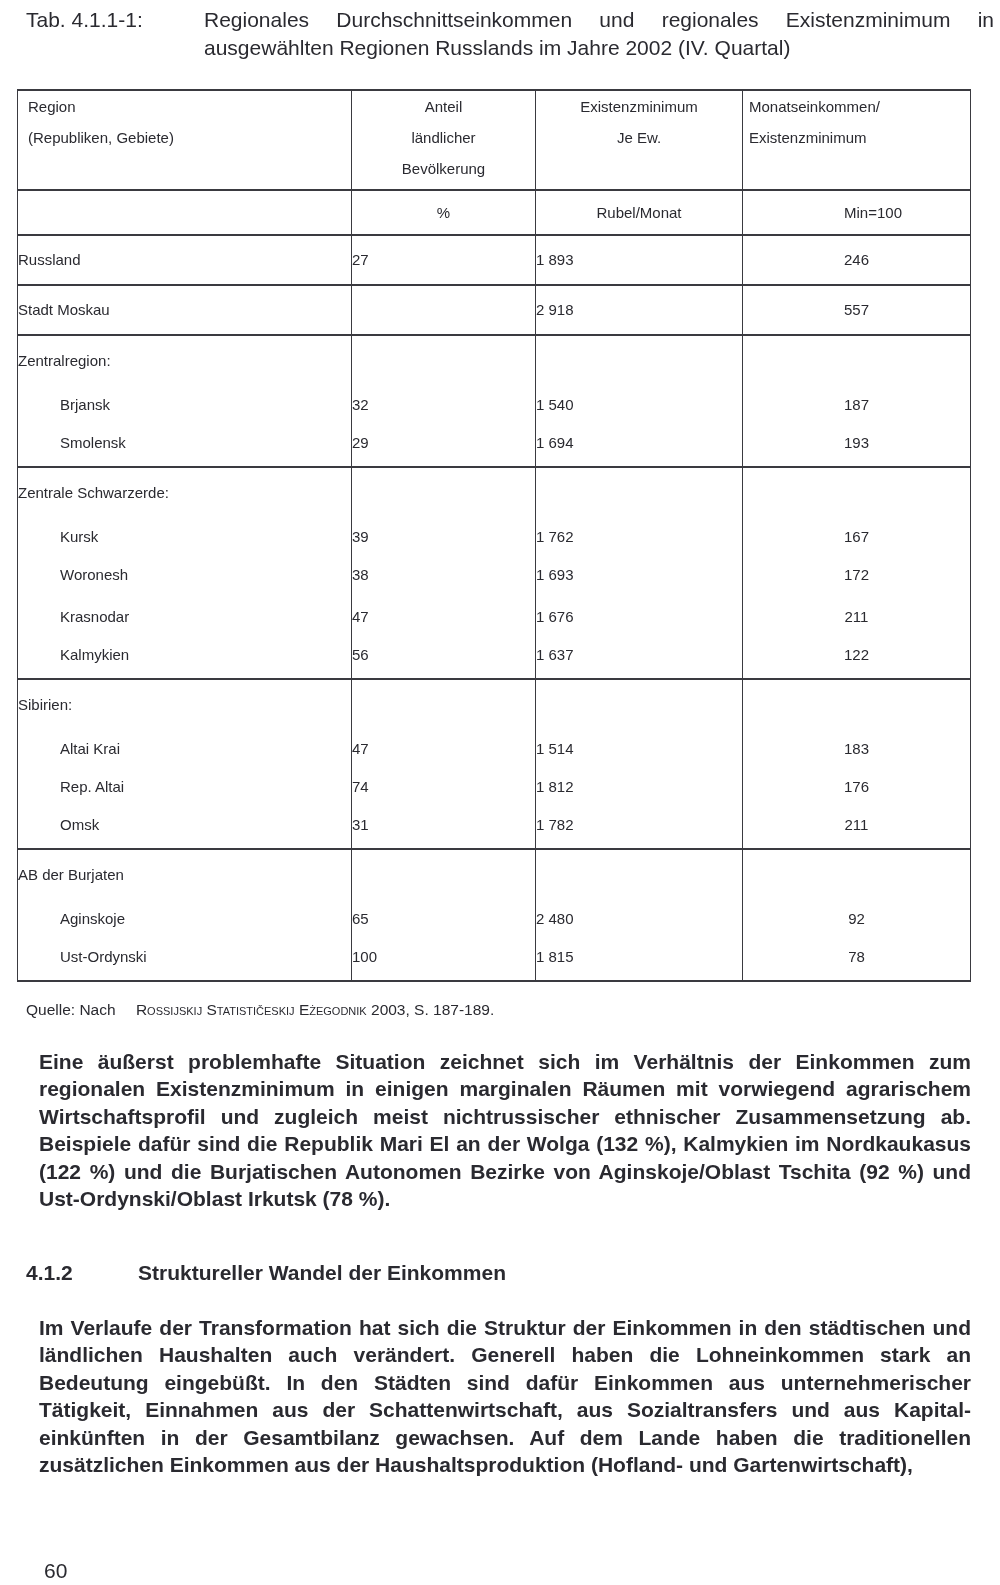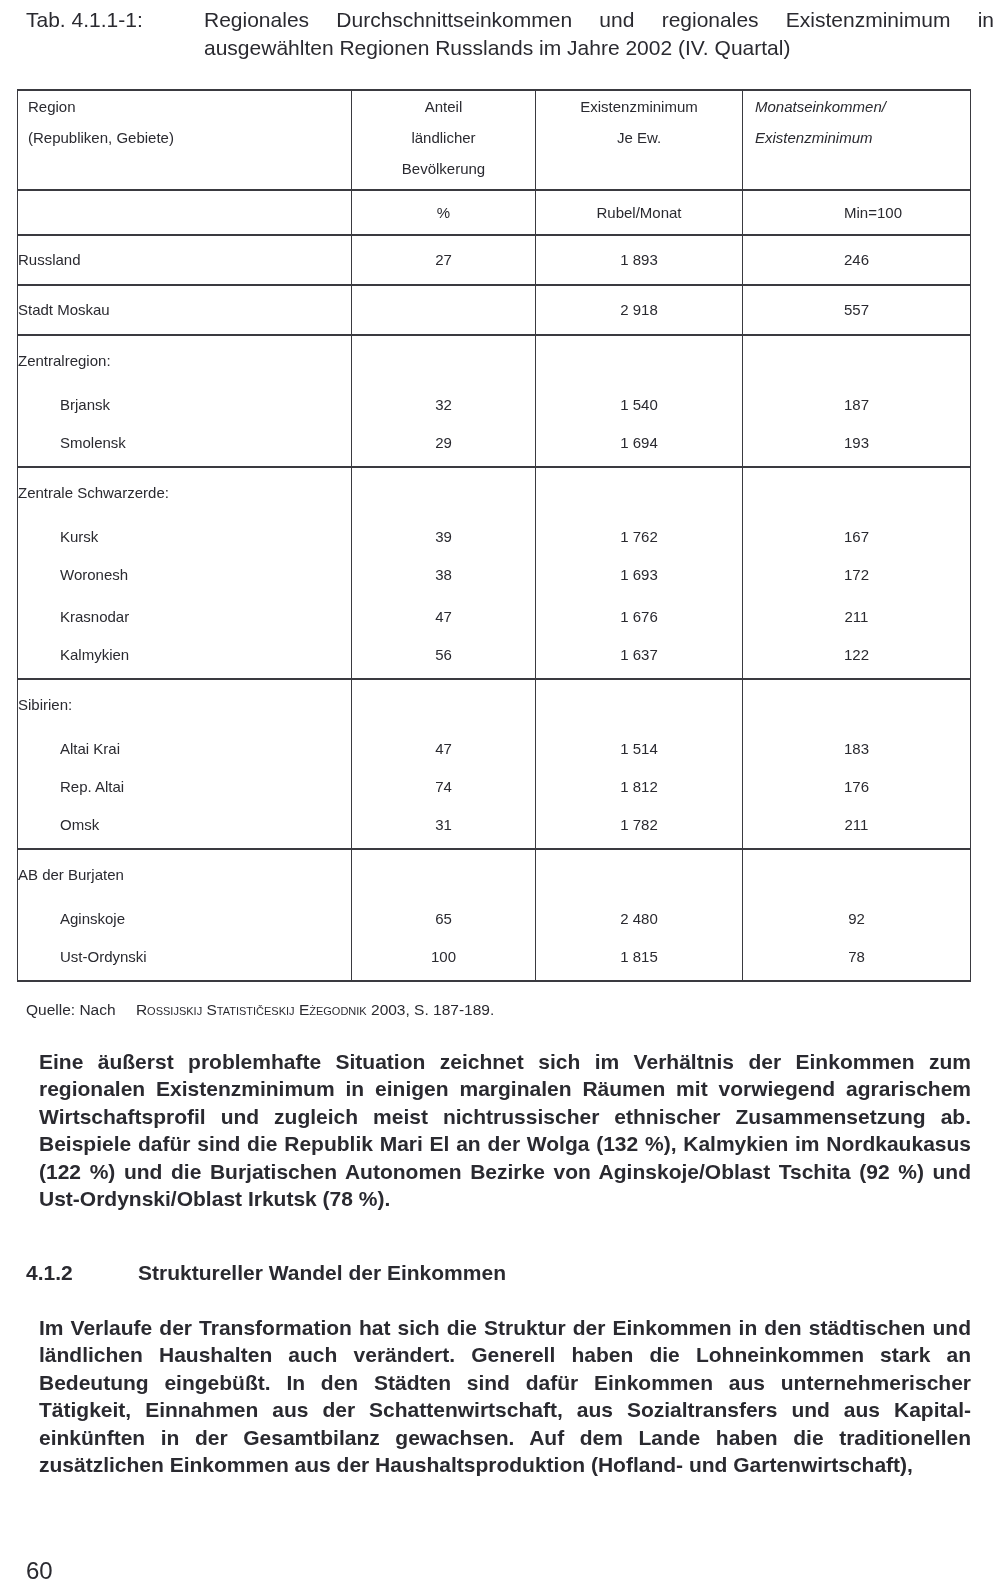--- a/index.html
+++ b/index.html
@@ -18,42 +18,42 @@
   table.data td {
     border-left: 1.6px solid #3a3a40; border-right: 1.6px solid #3a3a40;
     padding: 0; vertical-align: top;
   }
   col.c1 { width: 334px; } col.c2 { width: 184px; } col.c3 { width: 207px; } col.c4 { width: 228px; }
   tr.sep td { border-top: 2px solid #3a3a40; }
   tr.last td { border-bottom: 2px solid #3a3a40; }
   .hdr td { height: 100px; line-height: 31px; padding-top: 6px; box-sizing: border-box; }
   .hdr .h1 { padding-left: 10px; }
   .hdr .h2, .hdr .h3 { text-align: center; }
-  .hdr .h4 { padding-left: 12px; font-style: italic; }
+  .hdr .h4 { padding-left: 6px; }
   .units td { height: 43px; line-height: 43px; text-align: center; }
   .units td.u4 { text-align: right; padding-right: 68px; }
   .row td { height: 38px; line-height: 38px; }
   .row.single td { height: 48px; line-height: 48px; }
   .row.grp td { height: 46px; line-height: 50px; }
   .row.pad td { height: 42px; line-height: 38px; vertical-align: top; }
   td.lbl { padding-left: 10px; }
   td.lbl.ind { padding-left: 42px; }
-  td.v2, td.v3 { text-align: center; }
+  td.v2, td.v3 { }
   td.v2 { padding-left: 0; }
   td.v4 { text-align: center; }
   .source { position: absolute; left: 26px; top: 999px; font-size: 15.5px; line-height: 22px; }
   .source .sc { font-variant: small-caps; margin-left: 16px; }
 
   .para { position: absolute; left: 39px; width: 932px; font-size: 21px; line-height: 27.4px; text-align: justify; font-weight: bold; }
   .p1 { top: 1048px; }
   .heading { position: absolute; left: 26px; top: 1259px; font-size: 21px; font-weight: bold; line-height: 28px; }
   .heading .hnum { position: absolute; left: 0; width: 110px; }
   .heading .htxt { position: absolute; left: 112px; white-space: nowrap; }
   .p2 { top: 1314px; }
-  .pagenum { position: absolute; left: 26px; top: 1558px; font-size: 24px; line-height: 26px; }
+  .pagenum { position: absolute; left: 44px; top: 1558px; font-size: 21px; line-height: 26px; }
 </style>
 </head>
 <body>
 
 <div class="caption">
   <span class="num">Tab. 4.1.1-1:</span>
   <span class="txt">Regionales Durchschnittseinkommen und regionales Existenzminimum in ausgewählten Regionen Russlands im Jahre 2002 (IV. Quartal)</span>
 </div>
 
 <table class="data">

